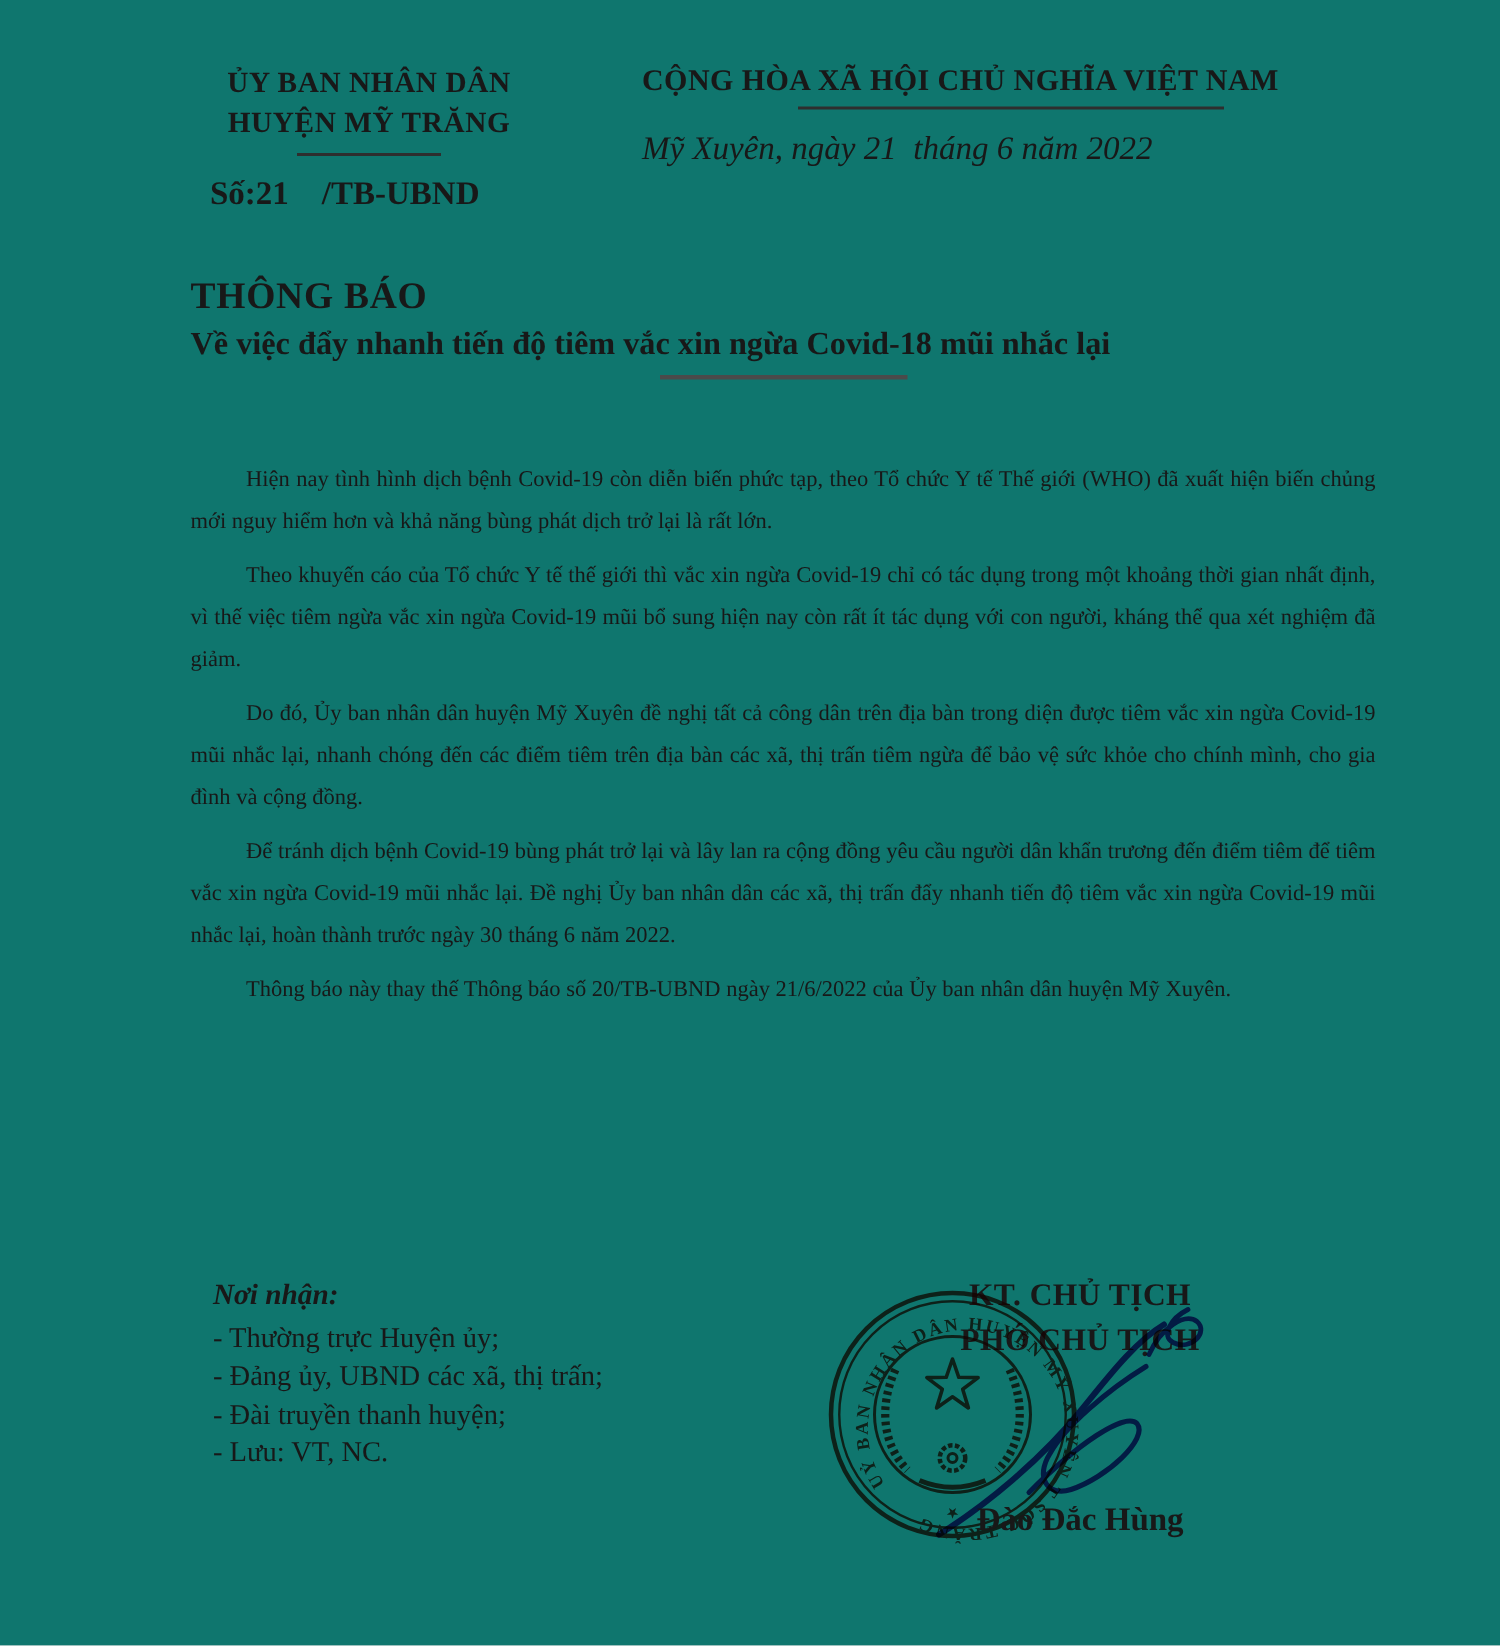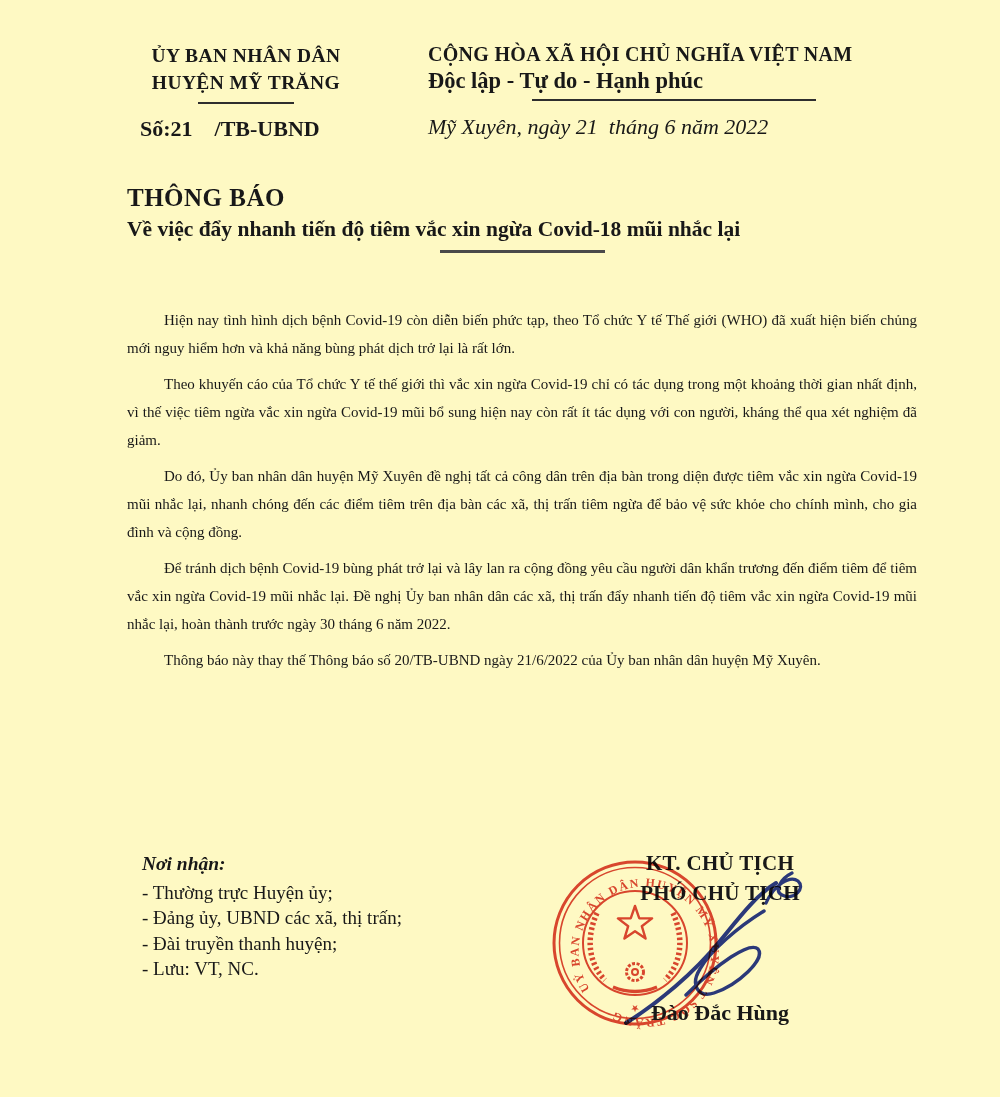--- a/index.html
+++ b/index.html
@@ -1,18 +1,18 @@
 <!DOCTYPE html>
 <html><head>
 <meta charset="utf-8">
 <style>
   html,body { margin:0; padding:0; background:#e8e8e8; }
   .page {
     position:relative; width:1000px; height:1097px; margin:0 auto;
-    background:#fef9c3; color:#181818; overflow:hidden;
+    background:#0f766e; color:#181818; overflow:hidden;
     font-family:"Liberation Serif", serif;
   }
   .pre { white-space:pre; }
 
   
   .hdr-left { position:absolute; left:140px; top:42px; width:212px; text-align:center; }
   .issuer { font-weight:700; font-size:19.5px; line-height:27px; letter-spacing:0.4px; }
   .rule { background:#2e2e2e; height:2px; }
   .rule-left { width:96px; margin:6px auto 0; }
   .docnum { font-size:22px; margin-top:12px; text-align:left;font-weight:bold; }
@@ -57,21 +57,20 @@
 
   <div class="hdr-left">
     <div class="issuer">ỦY BAN NHÂN DÂN</div>
     <div class="issuer">HUYỆN MỸ TRĂNG</div>
     <div class="rule rule-left"></div>
     <div class="docnum pre">Số:21    /TB-UBND</div>
   </div>
 
   <div class="hdr-right">
     <div class="motto1">CỘNG HÒA XÃ HỘI CHỦ NGHĨA VIỆT NAM</div>
-    <div class="motto2">Độc lập - Tự do - Hạnh phúc</div>
     <div class="rule rule-right"></div>
     <div class="place-date pre">Mỹ Xuyên, ngày 21  tháng 6 năm 2022</div>
   </div>
 
   <div class="title-block">
     <div class="doc-type">THÔNG BÁO</div>
     <div class="subject">Về việc đẩy nhanh tiến độ tiêm vắc xin ngừa Covid-18 mũi nhắc lại</div>
     <div class="rule-title"></div>
   </div>
 

